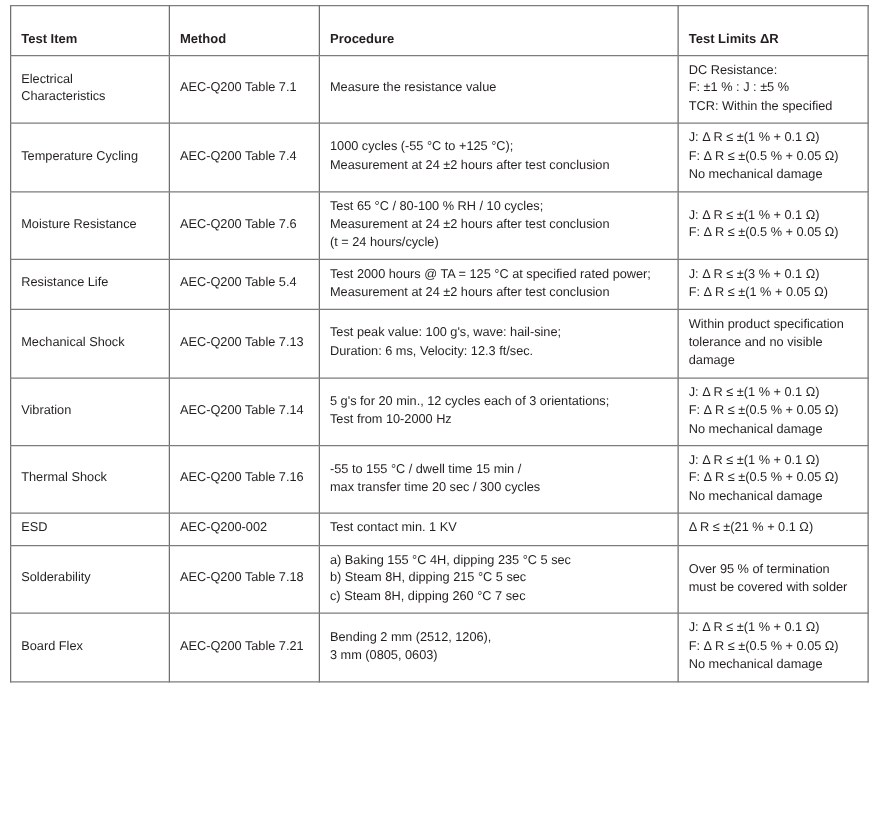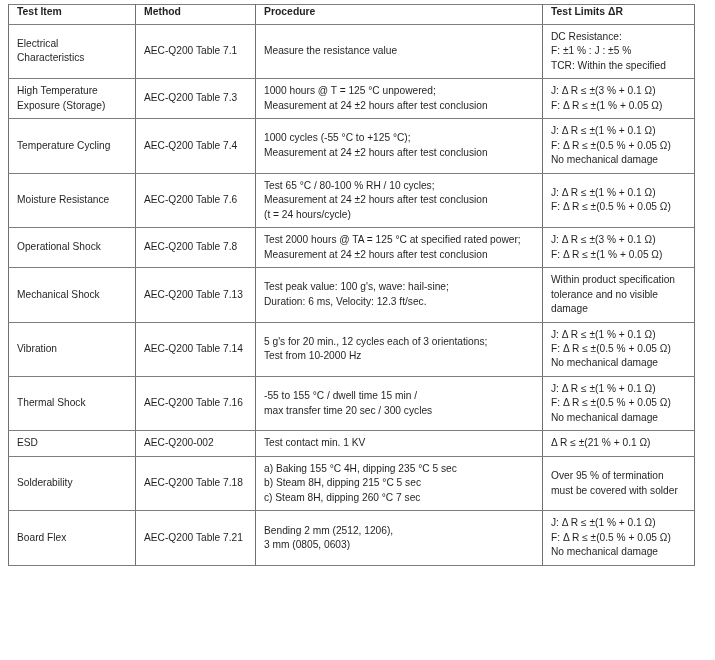--- a/index.html
+++ b/index.html
@@ -41,21 +41,21 @@
     padding: 5px 7px 5px 8px;
     vertical-align: middle;
     text-align: left;
     font-size: 10.2px;
     line-height: 1.42;
     white-space: pre-line;
   }
   table.qual-table thead th {
     font-weight: bold;
     font-size: 10.4px;
-    padding-top: 0;
+    padding-top: 20px;
     padding-bottom: 4px;
     vertical-align: middle;
   }
   table.qual-table tbody td.cell-item,
   table.qual-table tbody td.cell-method,
   table.qual-table tbody td.cell-proc,
   table.qual-table tbody td.cell-limits {
     vertical-align: middle;
   }
   
@@ -86,49 +86,40 @@
         <tr>
           <td class="cell-item">Electrical
 Characteristics</td>
           <td class="cell-method">AEC-Q200 Table 7.1</td>
           <td class="cell-proc">Measure the resistance value</td>
           <td class="cell-limits">DC Resistance:
 F: ±1 % : J : ±5 %
 TCR: Within the specified</td>
         </tr>
         <tr>
-          <td class="cell-item">High Temperature
-Exposure (Storage)</td>
-          <td class="cell-method">AEC-Q200 Table 7.3</td>
-          <td class="cell-proc">1000 hours @ T = 125 °C unpowered;
-Measurement at 24 ±2 hours after test conclusion</td>
-          <td class="cell-limits">J: Δ R ≤ ±(3 % + 0.1 Ω)
-F: Δ R ≤ ±(1 % + 0.05 Ω)</td>
-        </tr>
-        <tr>
           <td class="cell-item">Temperature Cycling</td>
           <td class="cell-method">AEC-Q200 Table 7.4</td>
           <td class="cell-proc">1000 cycles (-55 °C to +125 °C);
 Measurement at 24 ±2 hours after test conclusion</td>
           <td class="cell-limits">J: Δ R ≤ ±(1 % + 0.1 Ω)
 F: Δ R ≤ ±(0.5 % + 0.05 Ω)
 No mechanical damage</td>
         </tr>
         <tr>
           <td class="cell-item">Moisture Resistance</td>
           <td class="cell-method">AEC-Q200 Table 7.6</td>
           <td class="cell-proc">Test 65 °C / 80-100 % RH / 10 cycles;
 Measurement at 24 ±2 hours after test conclusion
 (t = 24 hours/cycle)</td>
           <td class="cell-limits">J: Δ R ≤ ±(1 % + 0.1 Ω)
 F: Δ R ≤ ±(0.5 % + 0.05 Ω)</td>
         </tr>
         <tr>
-          <td class="cell-item">Operational Shock</td>
-          <td class="cell-method">AEC-Q200 Table 7.8</td>
+          <td class="cell-item">Resistance Life</td>
+          <td class="cell-method">AEC-Q200 Table 5.4</td>
           <td class="cell-proc">Test 2000 hours @ TA = 125 °C at specified rated power;
 Measurement at 24 ±2 hours after test conclusion</td>
           <td class="cell-limits">J: Δ R ≤ ±(3 % + 0.1 Ω)
 F: Δ R ≤ ±(1 % + 0.05 Ω)</td>
         </tr>
         <tr>
           <td class="cell-item">Mechanical Shock</td>
           <td class="cell-method">AEC-Q200 Table 7.13</td>
           <td class="cell-proc">Test peak value: 100 g's, wave: hail-sine;
 Duration: 6 ms, Velocity: 12.3 ft/sec.</td>

